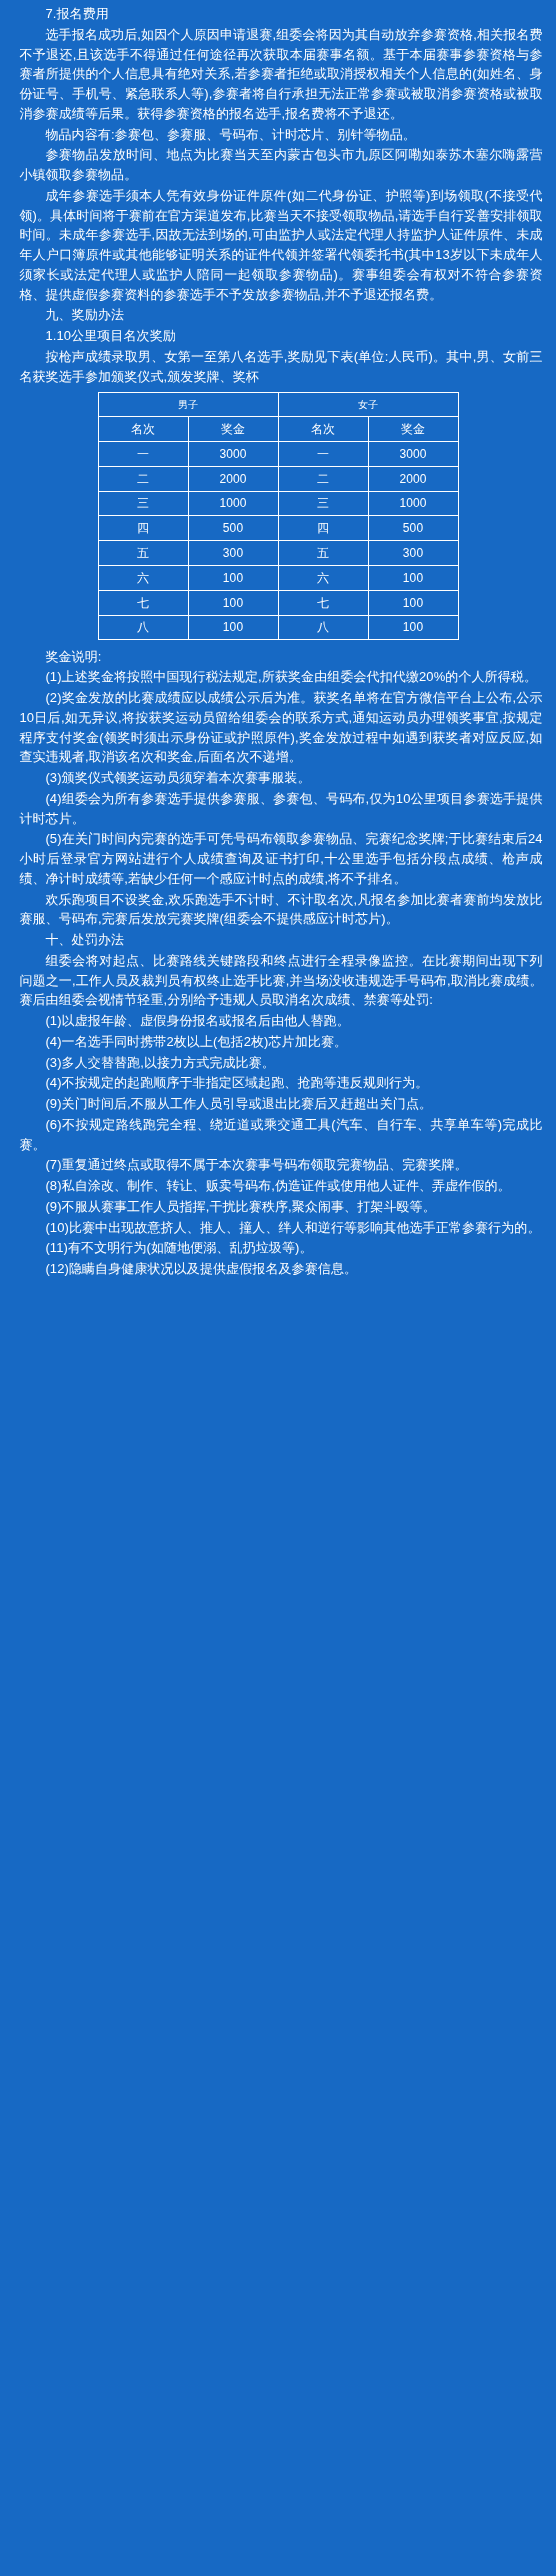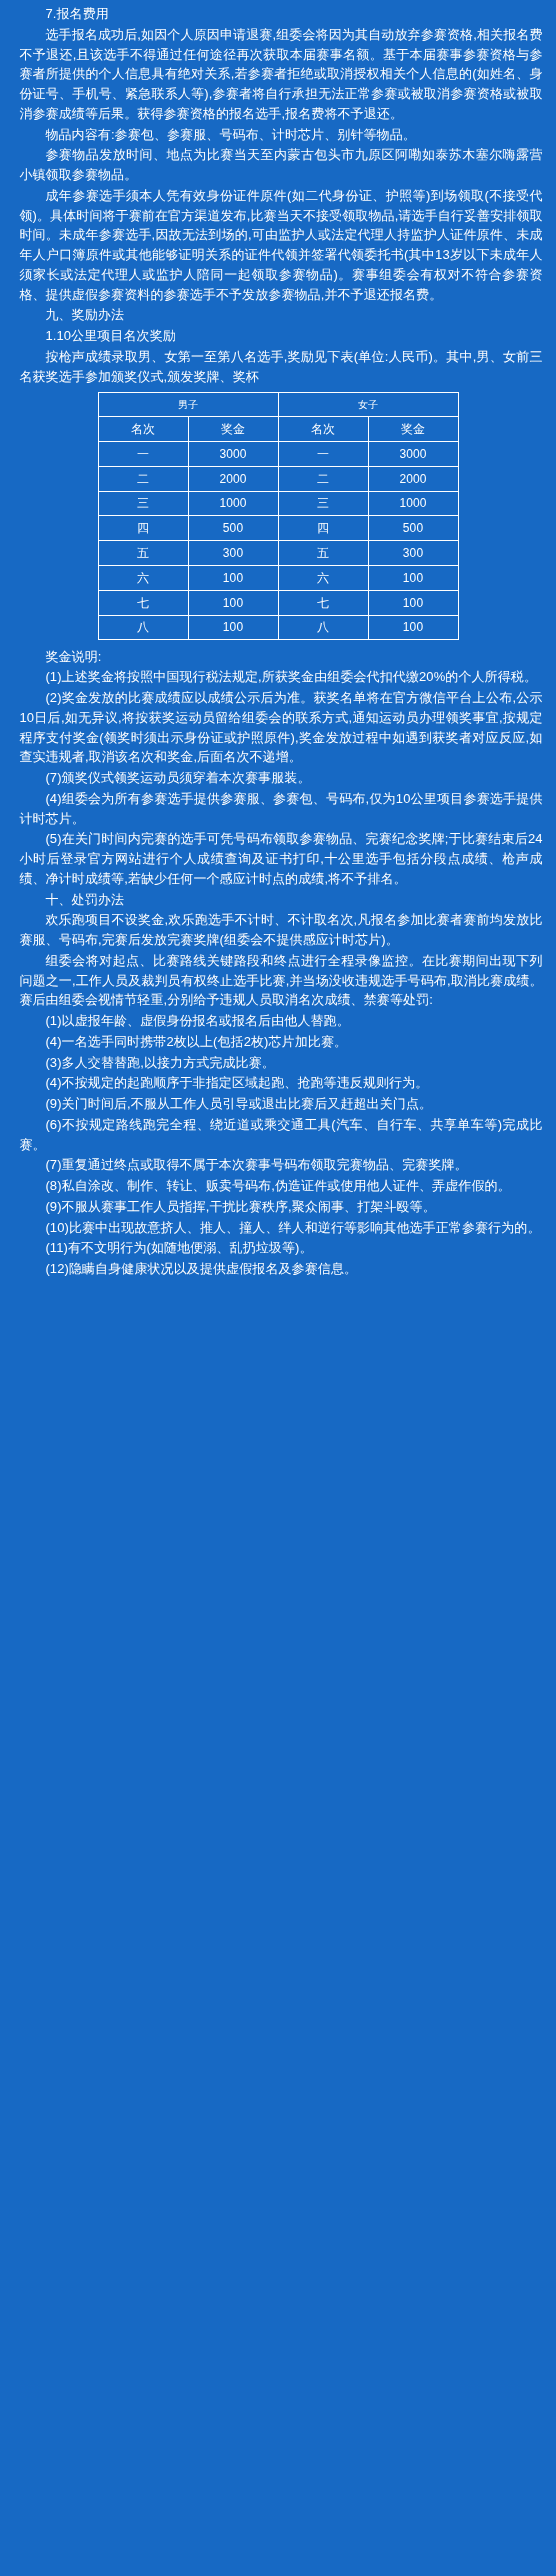--- a/index.html
+++ b/index.html
@@ -137,25 +137,25 @@
             <td>100</td>
           </tr>
         </tbody>
       </table>
     </div>
 
     <div>
       <p class="p">奖金说明:</p>
       <p class="p">(1)上述奖金将按照中国现行税法规定,所获奖金由组委会代扣代缴20%的个人所得税。</p>
       <p class="p">(2)奖金发放的比赛成绩应以成绩公示后为准。获奖名单将在官方微信平台上公布,公示10日后,如无异议,将按获奖运动员留给组委会的联系方式,通知运动员办理领奖事宜,按规定程序支付奖金(领奖时须出示身份证或护照原件),奖金发放过程中如遇到获奖者对应反应,如查实违规者,取消该名次和奖金,后面名次不递增。</p>
-      <p class="p">(7)颁奖仪式领奖运动员须穿着本次赛事服装。</p>
+      <p class="p">(3)颁奖仪式领奖运动员须穿着本次赛事服装。</p>
       <p class="p">(4)组委会为所有参赛选手提供参赛服、参赛包、号码布,仅为10公里项目参赛选手提供计时芯片。</p>
       <p class="p">(5)在关门时间内完赛的选手可凭号码布领取参赛物品、完赛纪念奖牌;于比赛结束后24小时后登录官方网站进行个人成绩查询及证书打印,十公里选手包括分段点成绩、枪声成绩、净计时成绩等,若缺少任何一个感应计时点的成绩,将不予排名。</p>
+      <p class="p">欢乐跑项目不设奖金,欢乐跑选手不计时、不计取名次,凡报名参加比赛者赛前均发放比赛服、号码布,完赛后发放完赛奖牌(组委会不提供感应计时芯片)。</p>
       <p class="p">十、处罚办法</p>
-      <p class="p">欢乐跑项目不设奖金,欢乐跑选手不计时、不计取名次,凡报名参加比赛者赛前均发放比赛服、号码布,完赛后发放完赛奖牌(组委会不提供感应计时芯片)。</p>
       <p class="p">组委会将对起点、比赛路线关键路段和终点进行全程录像监控。在比赛期间出现下列问题之一,工作人员及裁判员有权终止选手比赛,并当场没收违规选手号码布,取消比赛成绩。赛后由组委会视情节轻重,分别给予违规人员取消名次成绩、禁赛等处罚:</p>
       <p class="p">(1)以虚报年龄、虚假身份报名或报名后由他人替跑。</p>
       <p class="p">(4)一名选手同时携带2枚以上(包括2枚)芯片加比赛。</p>
       <p class="p">(3)多人交替替跑,以接力方式完成比赛。</p>
       <p class="p">(4)不按规定的起跑顺序于非指定区域起跑、抢跑等违反规则行为。</p>
       <p class="p">(9)关门时间后,不服从工作人员引导或退出比赛后又赶超出关门点。</p>
       <p class="p">(6)不按规定路线跑完全程、绕近道或乘交通工具(汽车、自行车、共享单车等)完成比赛。</p>
       <p class="p">(7)重复通过终点或取得不属于本次赛事号码布领取完赛物品、完赛奖牌。</p>
       <p class="p">(8)私自涂改、制作、转让、贩卖号码布,伪造证件或使用他人证件、弄虚作假的。</p>
       <p class="p">(9)不服从赛事工作人员指挥,干扰比赛秩序,聚众闹事、打架斗殴等。</p>

